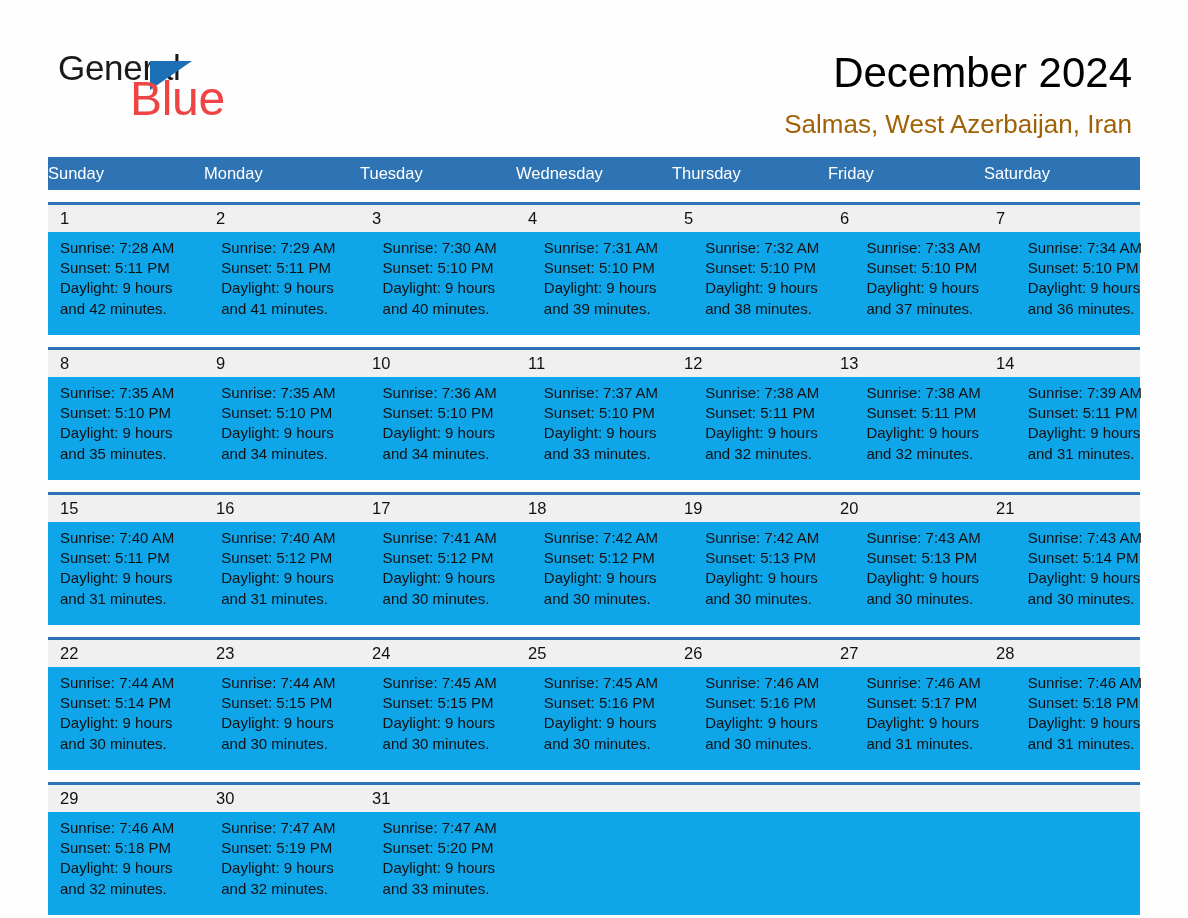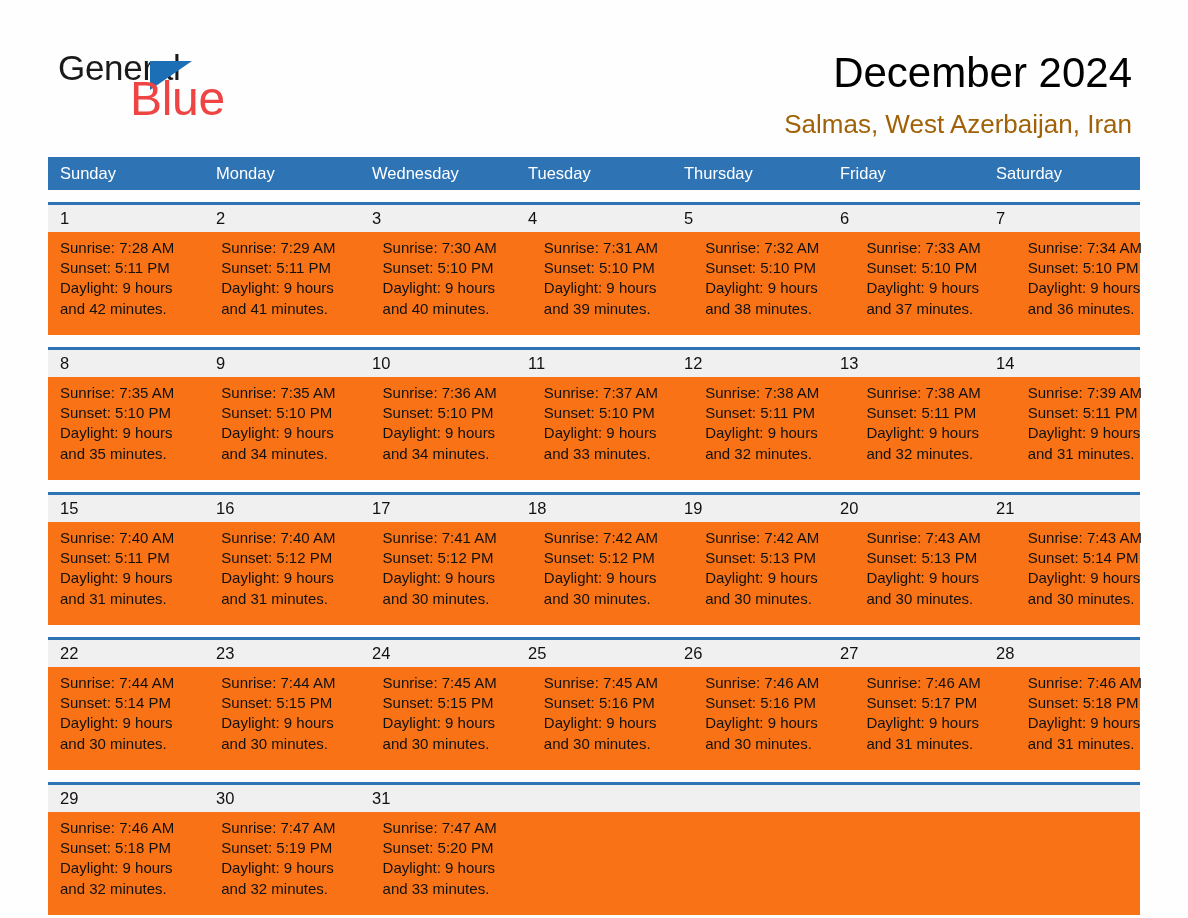--- a/index.html
+++ b/index.html
@@ -103,21 +103,21 @@
     display: flex;
     background: #2e74b5;
     height: 33px;
   }
   .dow-cell {
     flex: 1 1 0;
     min-width: 0;
     color: #ffffff;
     font-size: 16.5px;
     line-height: 33px;
-    padding-left: 12px;
+    padding-left: 0;
     box-sizing: border-box;
     white-space: nowrap;
   }
 
   .week {
     border-top: 3px solid #2e74b5;
     margin-top: 12px;
   }
   .week:first-of-type {
     margin-top: 0;
@@ -134,21 +134,21 @@
     min-width: 0;
     font-size: 16.5px;
     line-height: 27px;
     padding-left: 12px;
     box-sizing: border-box;
     color: #111;
   }
 
   .info-row {
     display: flex;
-    background: #f97316;
+    background: #0ea5e9;
     min-height: 103px;
     gap: 37px;
   }
   .info-cell {
     flex: 1 1 0;
     min-width: 0;
     padding: 6px 8px 0 12px;
     box-sizing: border-box;
   }
   .info-line {
@@ -174,22 +174,22 @@
 
     <div class="title">December 2024</div>
     <div class="subtitle">Salmas, West Azerbaijan, Iran</div>
   </div>
 
   <div class="calendar">
 
     <div class="dow-row">
       <div class="dow-cell">Sunday</div>
       <div class="dow-cell">Monday</div>
+      <div class="dow-cell">Tuesday</div>
       <div class="dow-cell">Wednesday</div>
-      <div class="dow-cell">Tuesday</div>
       <div class="dow-cell">Thursday</div>
       <div class="dow-cell">Friday</div>
       <div class="dow-cell">Saturday</div>
     </div>
 
     <div class="week">
       <div class="num-row">
         <div class="num-cell">1</div>
         <div class="num-cell">2</div>
         <div class="num-cell">3</div>

